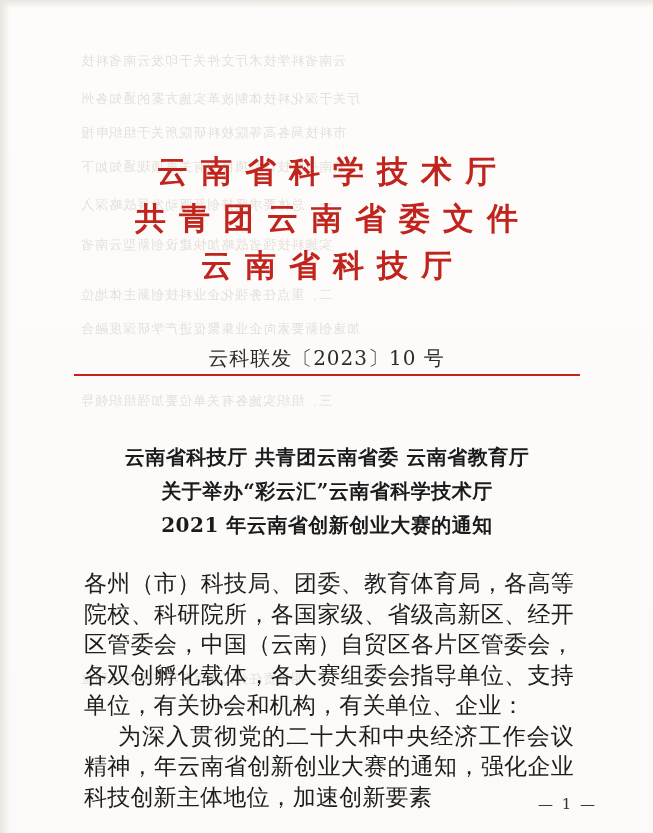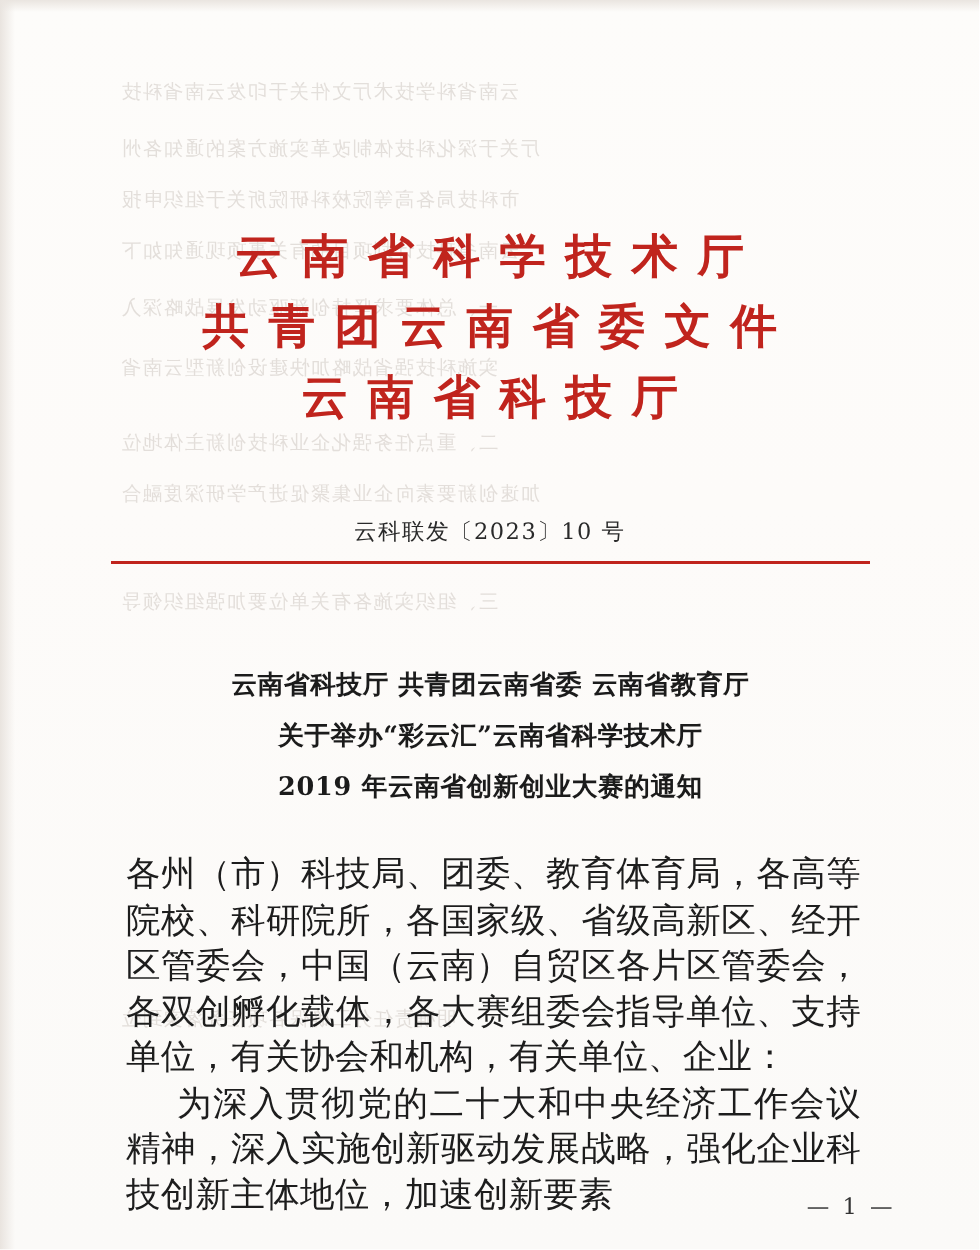--- a/index.html
+++ b/index.html
@@ -59,21 +59,21 @@
   }
 
   
   #docnum {
     position: absolute;
     left: 0;
     top: 345px;
     width: 653px;
     text-align: center;
     font-family: "DejaVu Serif", serif;
-    font-size: 15px;
+    font-size: 20px;
     color: #2a2a2a;
     letter-spacing: 1px;
   }
 
   
   #redrule {
     position: absolute;
     left: 74px;
     top: 374px;
     width: 506px;
@@ -84,21 +84,21 @@
   
   #title {
     position: absolute;
     left: 62px;
     top: 440px;
     width: 530px;
     text-align: center;
     color: #1b1b1b;
     font-family: "DejaVu Serif", serif;
     font-weight: bold;
-    font-size: 17px;
+    font-size: 20px;
     line-height: 34px;
     letter-spacing: 0.5px;
   }
   #title .tline { white-space: nowrap; }
 
   
   #body {
     position: absolute;
     left: 84px;
     top: 568px;
@@ -165,25 +165,25 @@
     <div class="mast-line">云南省科技厅</div>
   </div>
 
   <div id="docnum">云科联发〔2023〕10 号</div>
 
   <div id="redrule"></div>
 
   <div id="title">
     <div class="tline">云南省科技厅 共青团云南省委 云南省教育厅</div>
     <div class="tline">关于举办“彩云汇”云南省科学技术厅</div>
-    <div class="tline">2019 年云南省创新创业大赛的通知</div>
+    <div class="tline">2021 年云南省创新创业大赛的通知</div>
   </div>
 
   <div id="body">
     <p>各州（市）科技局、团委、教育体育局，各高等院校、科研院所，各国家级、省级高新区、经开区管委会，中国（云南）自贸区各片区管委会，各双创孵化载体，各大赛组委会指导单位、支持单位，有关协会和机构，有关单位、企业：</p>
-    <p class="indent">为深入贯彻党的二十大和中央经济工作会议精神，深入实施创新驱动发展战略，强化企业科技创新主体地位，加速创新要素</p>
+    <p class="indent">为深入贯彻党的二十大和中央经济工作会议精神，年云南省创新创业大赛的通知，强化企业科技创新主体地位，加速创新要素</p>
   </div>
 
   <div id="pagenum">— 1 —</div>
 
   <div id="edge-left"></div>
   <div id="edge-top"></div>
 </div>
 
 </body></html>

